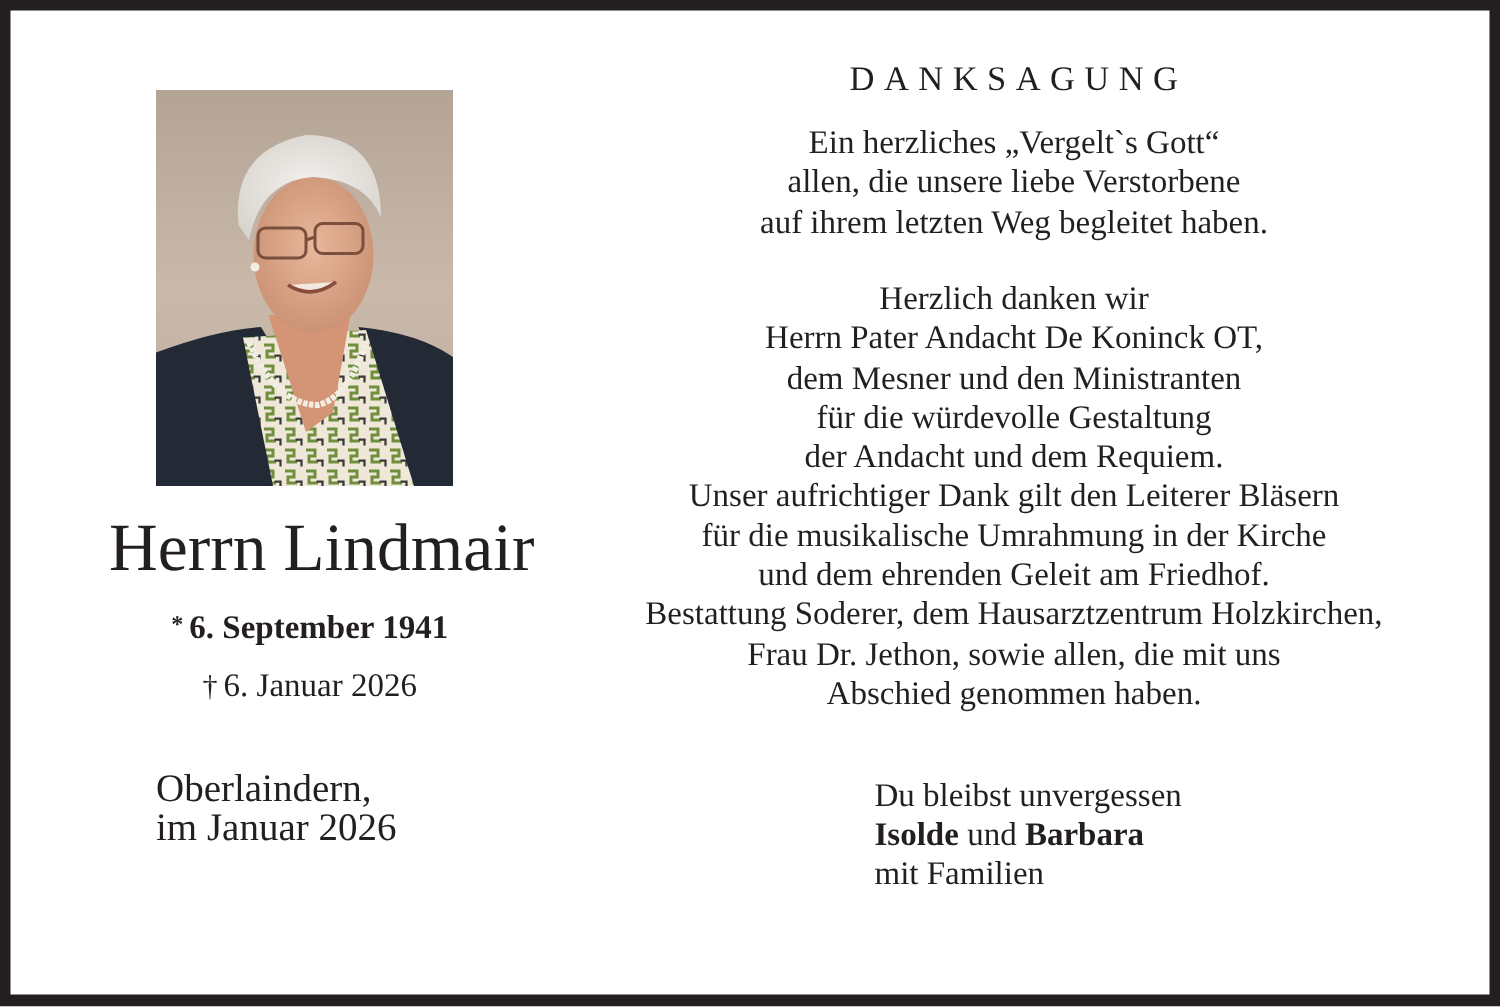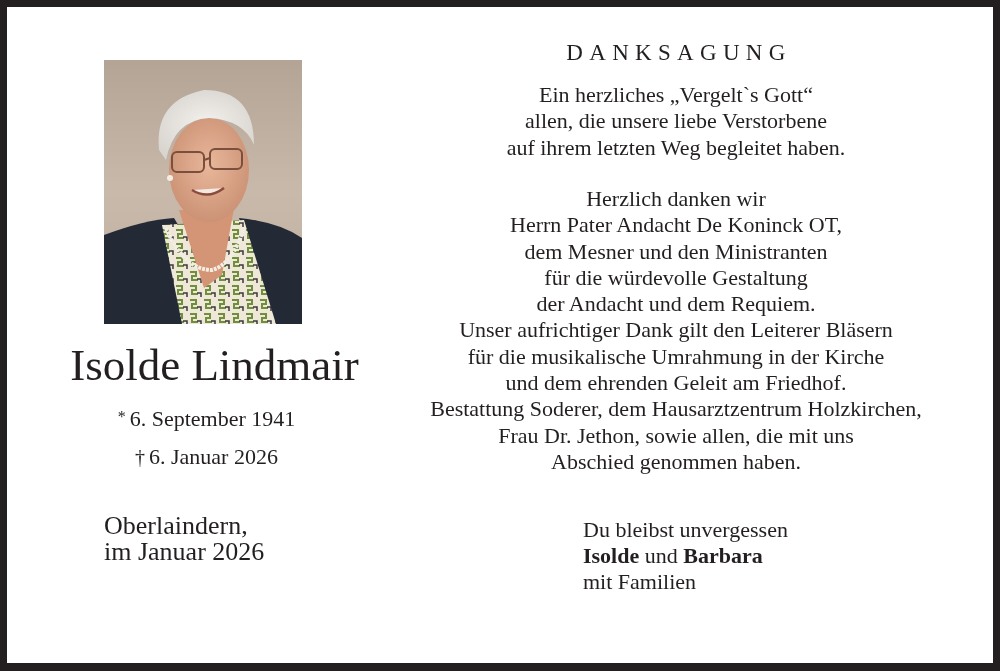--- a/index.html
+++ b/index.html
@@ -50,21 +50,21 @@
     .date-line {
       position: absolute;
       left: 0;
       width: 399px;
       text-align: center;
       font-family: "Liberation Serif", "DejaVu Serif", serif;
       font-size: 22px;
       line-height: 26px;
       white-space: nowrap;
     }
-    .date-born { top: 397px; }
+    .date-born { top: 397px; font-weight: bold; }
     .date-died { top: 437px; }
     .date-line .sym { font-size: 16px; vertical-align: 4px; margin-right: 4px; }
     .date-died .sym { font-size: 20px; vertical-align: 0; margin-right: 4px; }
 
     .place {
       position: absolute;
       left: 97px;
       top: 506px;
       font-family: "Liberation Serif", "DejaVu Serif", serif;
       font-size: 26px;
@@ -164,21 +164,21 @@
       <rect x="68" y="92" width="32" height="20" rx="5" fill="none" stroke="#7a4f3c" stroke-width="2"></rect>
       <rect x="106" y="89" width="32" height="20" rx="5" fill="none" stroke="#7a4f3c" stroke-width="2"></rect>
       <line x1="100" y1="100" x2="106" y2="98" stroke="#7a4f3c" stroke-width="2"></line>
 
       <path d="M88 130 Q104 140 120 128" stroke="#8a4c3b" stroke-width="2.5" fill="#f4e9e0"></path>
 
       <circle cx="66" cy="118" r="3" fill="#f3eee4"></circle>
     </svg>
   </div>
 
-  <div class="name">Isolde Lindmair</div>
+  <div class="name">Herrn Lindmair</div>
 
   <div class="date-line date-born">
     <span class="sym">*</span><span>6. September 1941</span>
   </div>
 
   <div class="date-line date-died">
     <span class="sym">†</span><span>6. Januar 2026</span>
   </div>
 
   <div class="place">

